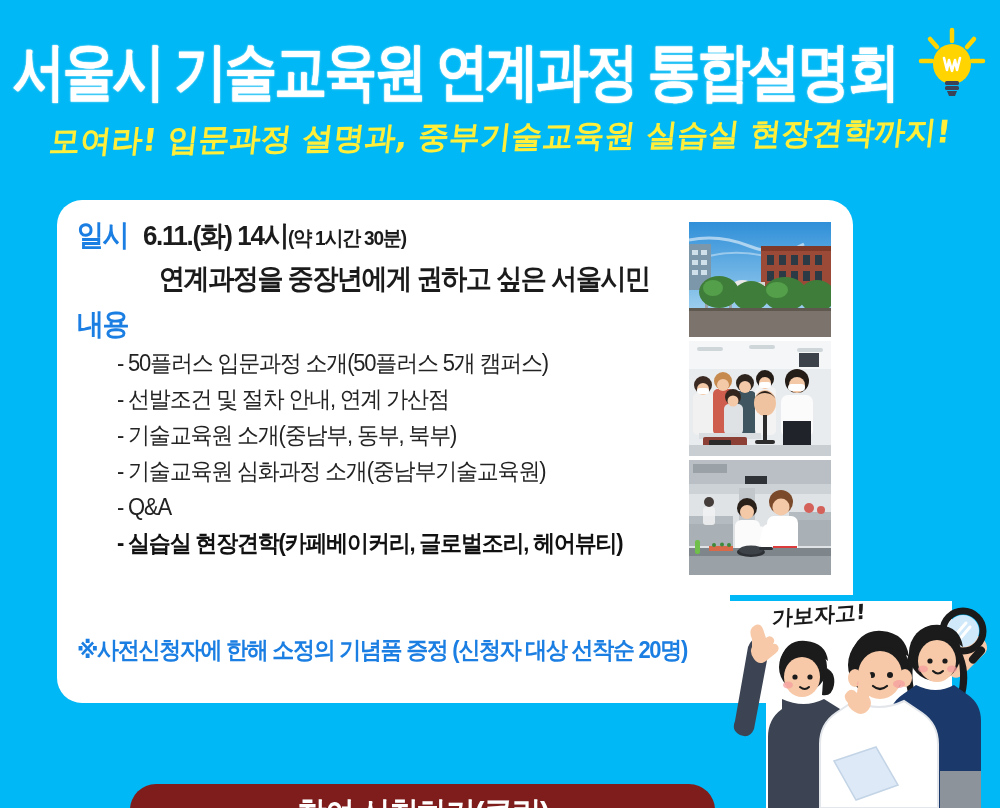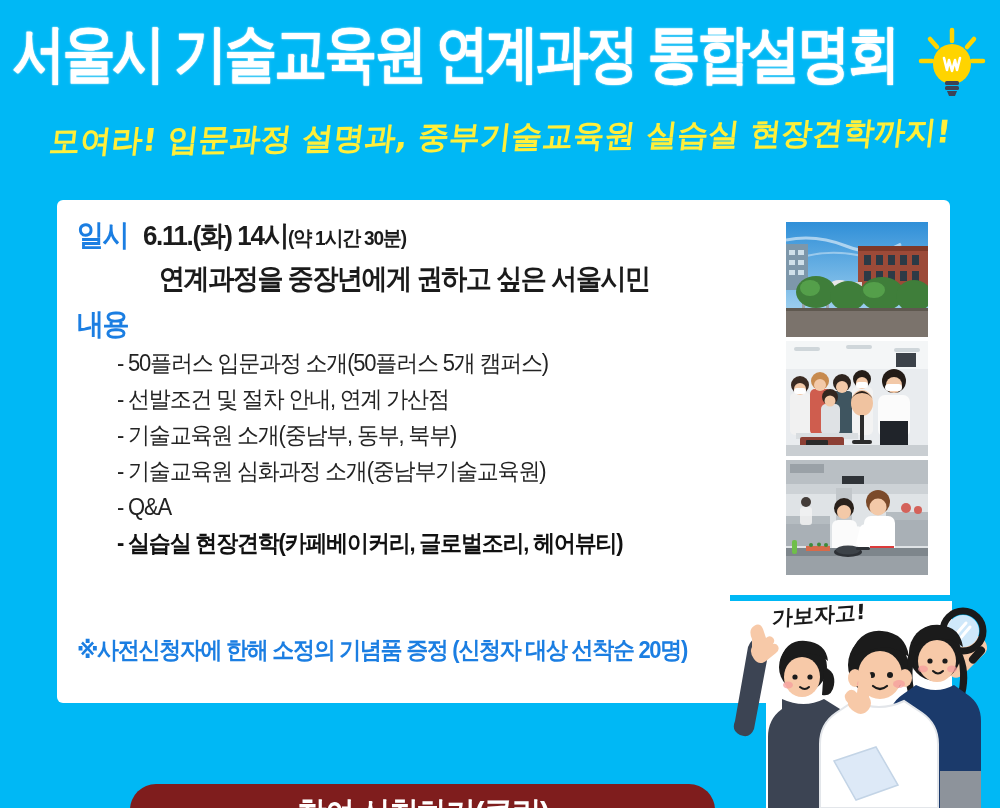--- a/index.html
+++ b/index.html
@@ -10,21 +10,21 @@
     background:#00b8f5;
     position:relative;
   }
 
   
   .header{
     position:absolute; left:0; top:0; width:1000px; height:196px;
   }
   .title-row{
     position:absolute; left:0; top:26px; width:1000px;
-    display:flex; align-items:flex-start; justify-content:center; gap:18px;
+    display:flex; align-items:flex-end; justify-content:center; gap:18px;
   }
   .main-title{
     font-size:53px; font-weight:bold; color:#ffffff;
     letter-spacing:-3px; line-height:1.05;
     white-space:nowrap;
     text-shadow:0 0 1px #fff, 0 0 2px rgba(255,255,255,.6);
     transform:scaleY(1.18); transform-origin:center;
   }
   
   .bulb-wrap{ position:relative; width:72px; height:74px; flex:0 0 auto; }
@@ -36,23 +36,23 @@
     font-size:31px; font-weight:bold; color:#ffef3a;
     letter-spacing:0px;
     font-family:"DejaVu Sans","Liberation Sans",sans-serif;
     transform:skewX(-7deg) rotate(-0.6deg);
     white-space:nowrap;
   }
 
   
   .card{
     position:absolute; left:57px; top:200px;
-    width:893px; height:503px;
+    width:796px; height:503px;
     background:#ffffff;
-    border-radius:6px;
+    border-radius:25px;
   }
 
   .card-body{
     position:absolute; left:20px; top:16px;
     width:640px; height:470px;
   }
 
   .info-row{ display:flex; align-items:flex-start; margin-bottom:4px; }
   .label{
     color:#1b7ee2; font-weight:bold; font-size:27px;

